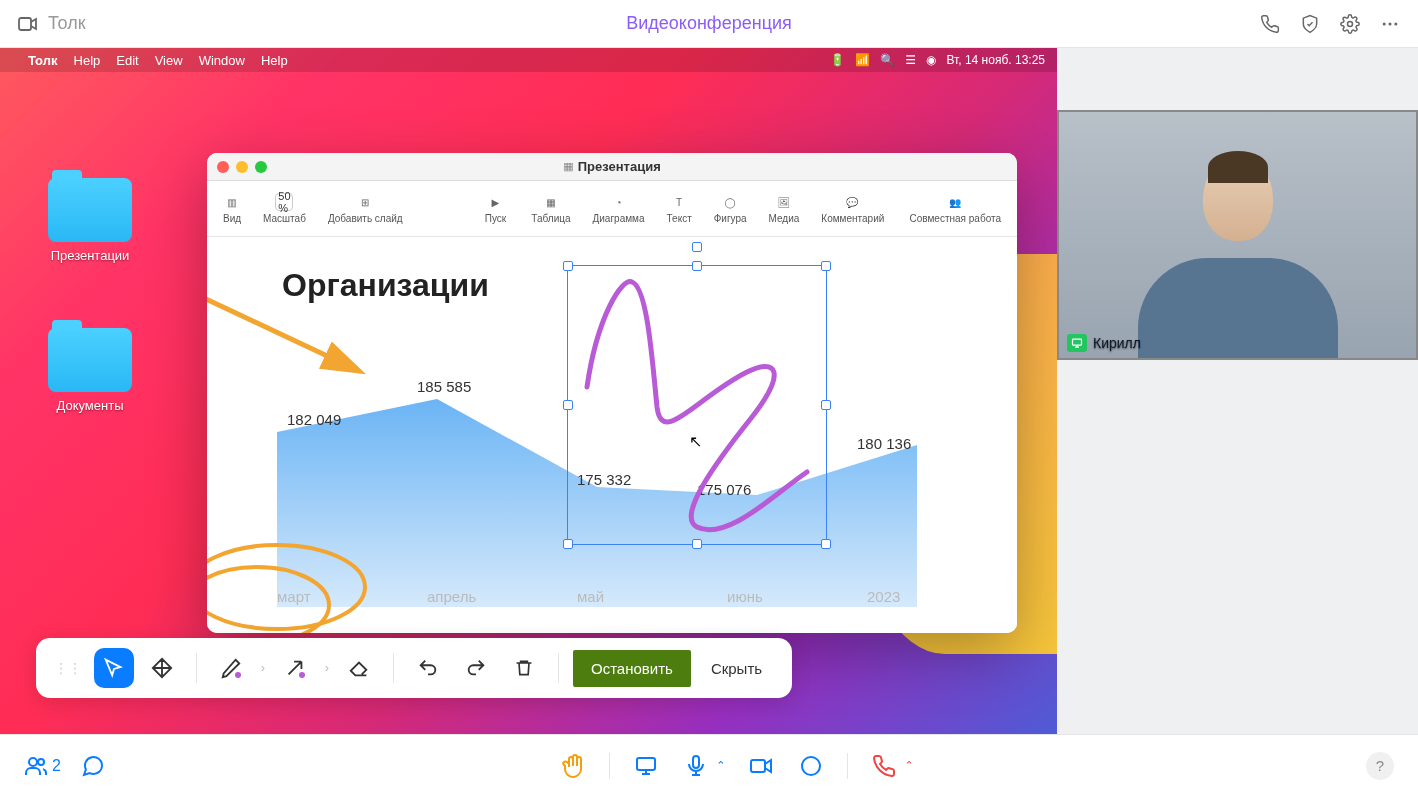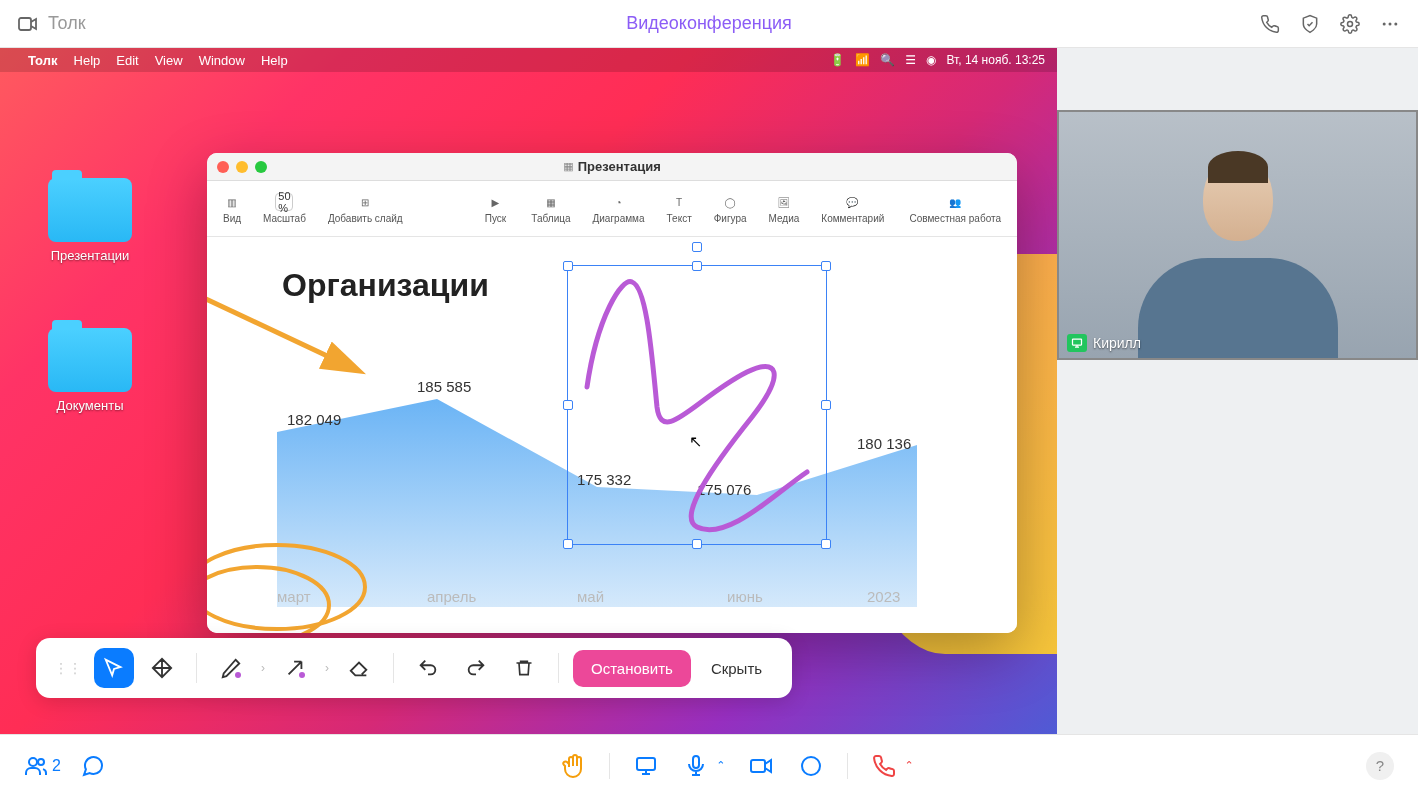--- a/index.html
+++ b/index.html
@@ -35,29 +35,29 @@
 .selection-box{position:absolute;left:360px;top:28px;width:260px;height:280px;border:1px solid #3b82f6;}
 .sel-handle{position:absolute;width:10px;height:10px;background:#fff;border:1.5px solid #3b82f6;border-radius:2px;}
 .annot-arrow{position:absolute;left:-25px;top:48px;width:190px;height:100px;pointer-events:none;}
 .annot-ink{position:absolute;left:370px;top:40px;width:270px;height:290px;pointer-events:none;}
 .annot-circle{position:absolute;left:-30px;top:290px;width:195px;height:130px;pointer-events:none;}
 .cursor-arrow{position:absolute;left:482px;top:195px;font-size:16px;color:#000;}
 .annot-toolbar{position:absolute;left:36px;bottom:36px;height:60px;background:#fff;border-radius:14px;box-shadow:0 4px 20px rgba(0,0,0,.15);display:flex;align-items:center;padding:0 18px;gap:8px;}
 .at-btn{width:40px;height:40px;border-radius:10px;display:flex;align-items:center;justify-content:center;color:#333;cursor:pointer;}
 .at-btn.active{background:#0a7cff;color:#fff;}
 .at-sep{width:1px;height:30px;background:#e5e5e5;margin:0 6px;}
-.at-primary{background:#ec4899;color:#fff;border:none;border-radius:10px;padding:10px 18px;font-size:15px;font-weight:500;cursor:pointer;}
+.at-primary{background:#4d7c0f;color:#fff;border:none;border-radius:2px;padding:10px 18px;font-size:15px;font-weight:500;cursor:pointer;}
 .at-secondary{background:none;border:none;font-size:15px;color:#333;padding:10px 12px;cursor:pointer;}
 .at-chevron{color:#bbb;font-size:12px;padding:0 2px;}
 .grip{color:#ccc;font-size:14px;margin-right:4px;cursor:grab;}
 .video-pane{width:361px;background:#eef0f2;display:flex;flex-direction:column;}
 .vspacer{height:62px;}
 .video-tile{height:250px;background:#888;position:relative;border:2px solid transparent;}
 .video-tile.speaking{border-color:#0a7cff;}
-.tile-label{position:absolute;left:8px;bottom:6px;color:#ffffff;font-size:14px;text-shadow:0 1px 2px rgba(0,0,0,.6);display:flex;align-items:center;gap:6px;}
+.tile-label{position:absolute;left:8px;bottom:6px;color:#0f172a;font-size:14px;text-shadow:0 1px 2px rgba(0,0,0,.6);display:flex;align-items:center;gap:6px;}
 .share-badge{width:20px;height:18px;background:#22c55e;border-radius:3px;display:flex;align-items:center;justify-content:center;}
 .bottombar{height:62px;border-top:1px solid #e5e5e5;display:flex;align-items:center;justify-content:space-between;padding:0 24px;}
 .bb-left{display:flex;align-items:center;gap:18px;color:#0a7cff;}
 .bb-center{display:flex;align-items:center;gap:22px;color:#0a7cff;}
 .bb-right{display:flex;align-items:center;gap:18px;}
 .bb-btn{width:28px;height:28px;display:flex;align-items:center;justify-content:center;cursor:pointer;color:#0a7cff;}
 .bb-btn.red{color:#ef4444;}
 .bb-chevron{color:#0a7cff;font-size:11px;cursor:pointer;}
 .bb-chevron.red{color:#ef4444;}
 .help-btn{width:28px;height:28px;border-radius:50%;background:#f0f0f0;display:flex;align-items:center;justify-content:center;color:#888;font-size:15px;cursor:pointer;}

